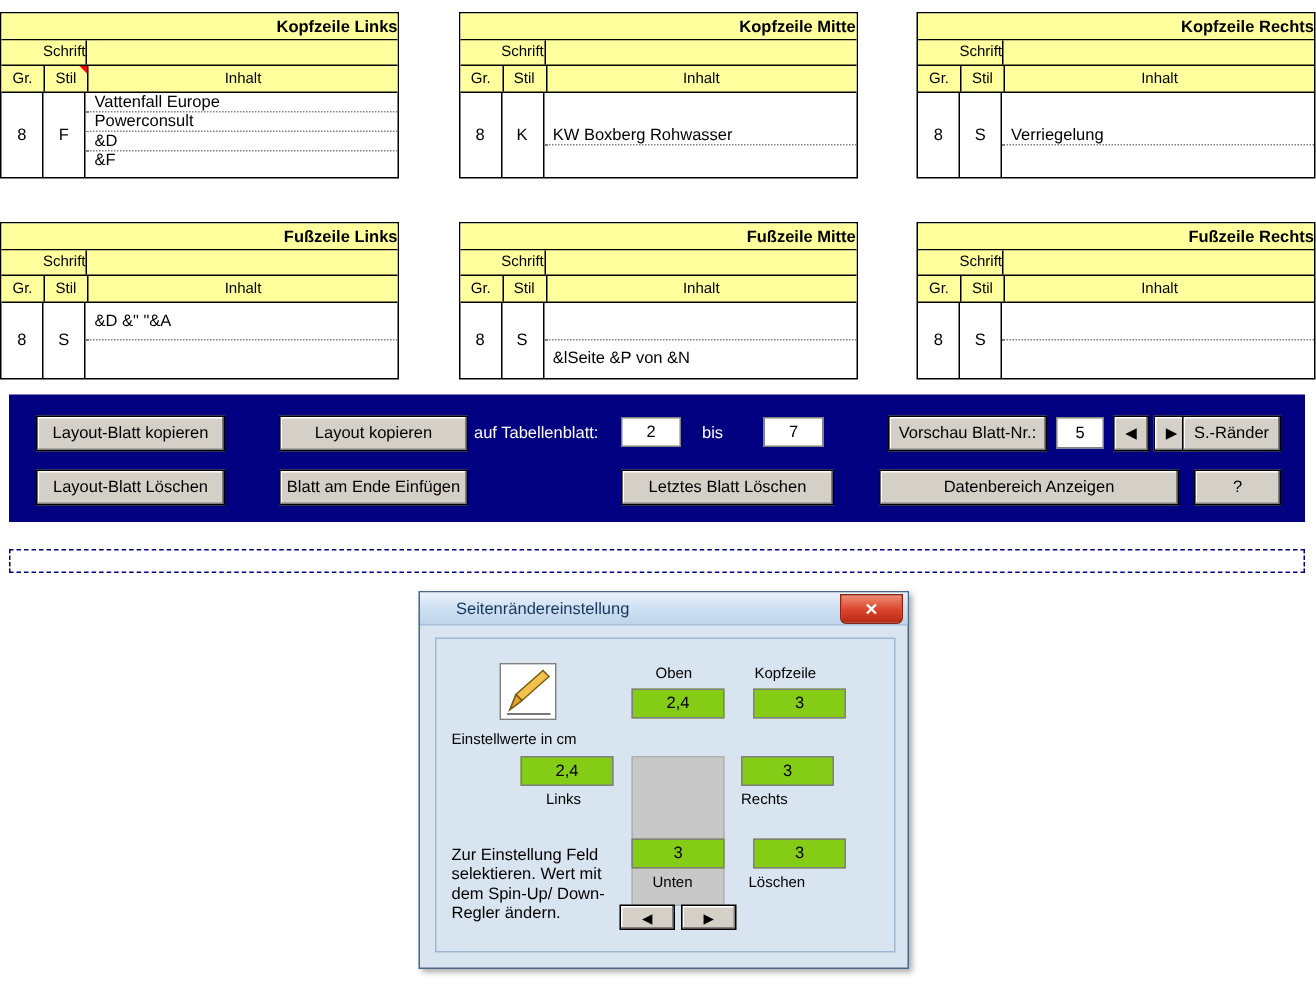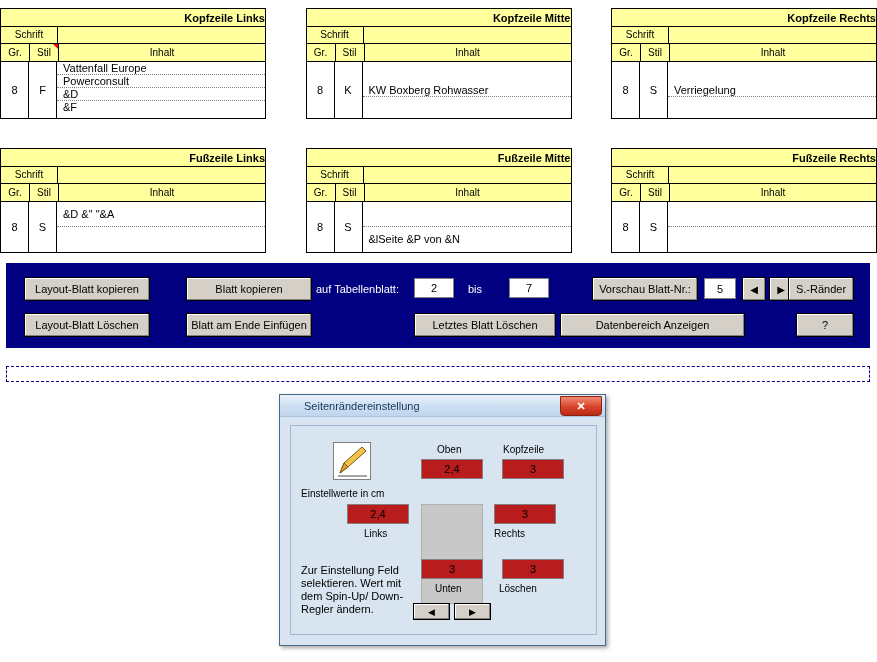--- a/index.html
+++ b/index.html
@@ -40,21 +40,21 @@
     border-bottom: 1px solid #000000;
   }
   .hblock .schriftrow {
     background: #ffff9e;
     display: flex;
     border-bottom: 1px solid #000000;
     height: 16px;
   }
   .hblock .schriftlabel {
     width: 56px;
-    text-align: center;
+    text-align: right;
     font-size: 10px;
     border-right: 1px solid #000000;
     line-height: 16px;
   }
   .hblock .schriftfill {
     flex: 1 1 auto;
   }
   .hblock .colhead {
     background: #ffff9e;
     display: flex;
@@ -225,21 +225,21 @@
     left: 10px;
     top: 30px;
     width: 307px;
     height: 210px;
     background: #d8e4f0;
     border: 1px solid #9fb8cf;
     box-sizing: border-box;
   }
   .dfield {
     position: absolute;
-    background: #b91c1c;
+    background: #84cc16;
     border: 1px solid #7f7f7f;
     font-size: 11px;
     display: flex;
     align-items: center;
     justify-content: center;
     box-sizing: border-box;
   }
   .dlabel {
     position: absolute;
     font-size: 10px;
@@ -427,21 +427,21 @@
     </div>
   </div>
 </div>
 
 <div id="cmdpanel">
 
   <div class="xbtn" style="left:18px; top:14px; width:126px; height:24px;">Layout-Blatt kopieren</div>
 
   <div class="xbtn" style="left:18px; top:50px; width:126px; height:24px;">Layout-Blatt Löschen</div>
 
-  <div class="xbtn" style="left:180px; top:14px; width:126px; height:24px;">Blatt kopieren</div>
+  <div class="xbtn" style="left:180px; top:14px; width:126px; height:24px;">Layout kopieren</div>
 
   <div class="xbtn" style="left:180px; top:50px; width:126px; height:24px;">Blatt am Ende Einfügen</div>
 
   <div class="xlabel" style="left:310px; top:14px; height:24px;">auf Tabellenblatt:</div>
 
   <div class="xfield" style="left:408px; top:15px; width:40px; height:20px;">2</div>
 
   <div class="xlabel" style="left:462px; top:14px; height:24px;">bis</div>
 
   <div class="xfield" style="left:503px; top:15px; width:40px; height:20px;">7</div>
@@ -451,21 +451,21 @@
   <div class="xbtn" style="left:586px; top:14px; width:106px; height:24px;">Vorschau Blatt-Nr.:</div>
 
   <div class="xfield" style="left:698px; top:15px; width:32px; height:21px;">5</div>
 
   <div class="xbtn arrowbtn" style="left:736px; top:14px; width:24px; height:24px;">◀</div>
 
   <div class="xbtn arrowbtn" style="left:763px; top:14px; width:24px; height:24px;">▶</div>
 
   <div class="xbtn" style="left:782px; top:14px; width:66px; height:24px;">S.-Ränder</div>
 
-  <div class="xbtn" style="left:554px; top:50px; width:185px; height:24px;">Datenbereich Anzeigen</div>
+  <div class="xbtn" style="left:580px; top:50px; width:200px; height:24px;">Datenbereich Anzeigen</div>
 
   <div class="xbtn" style="left:790px; top:50px; width:58px; height:24px;">?</div>
 </div>
 
 <div id="strip"></div>
 
 <div id="dialog">
   <div id="dlgtitlebar">
     <span>Seitenrändereinstellung</span>
     <div id="dlgclose">✕</div>

